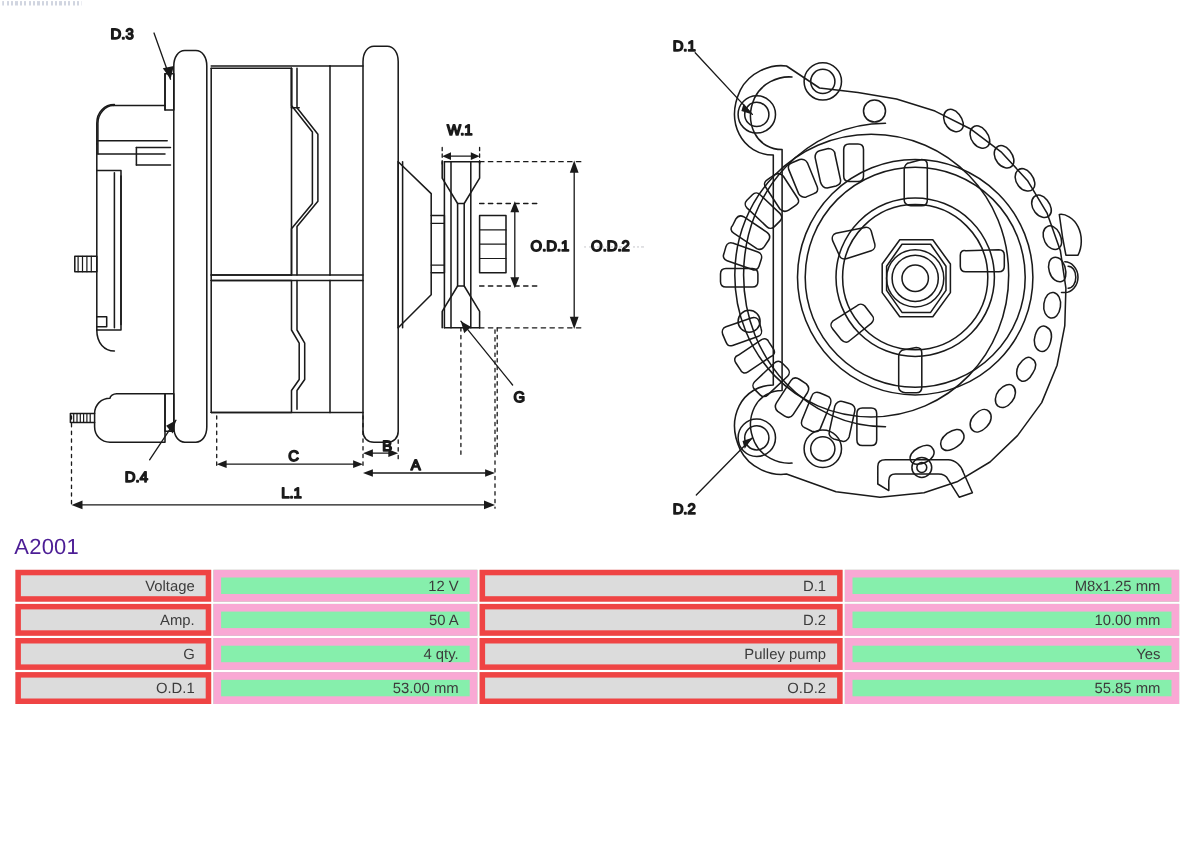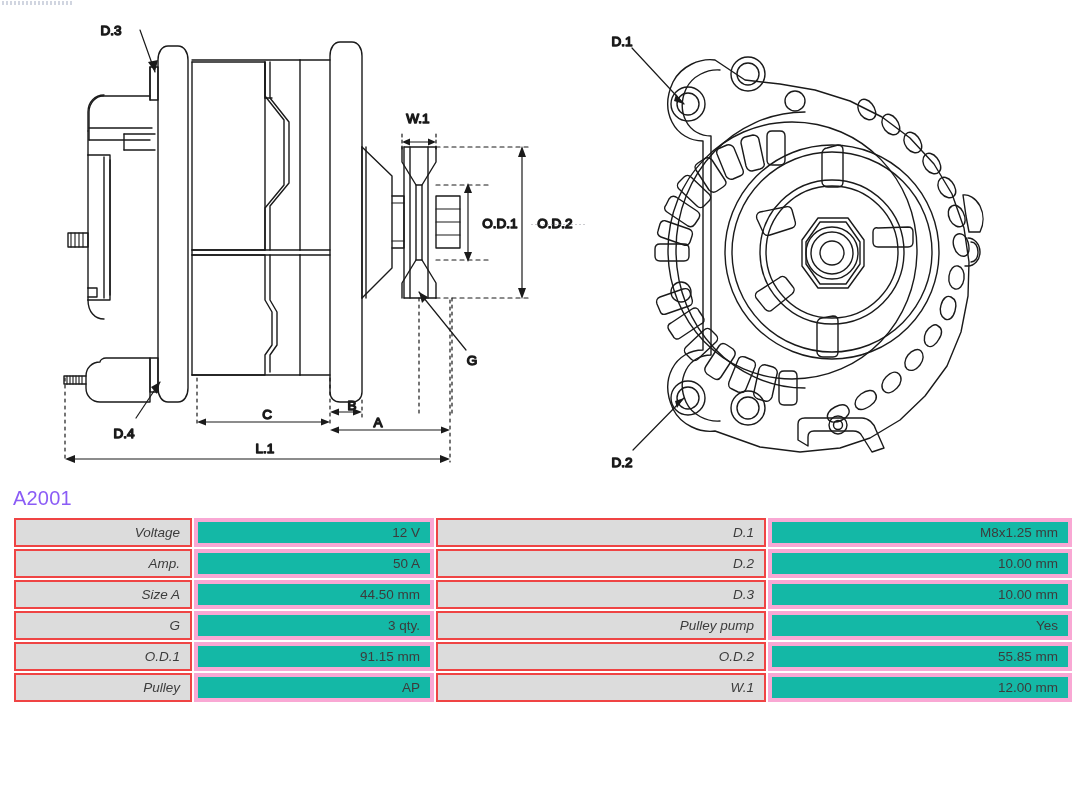--- a/index.html
+++ b/index.html
@@ -60,26 +60,25 @@
     padding: 0 10px;
     font-size: 13.5px;
     color: #3c3c3c;
     text-align: right;
     vertical-align: middle;
     white-space: nowrap;
     overflow: hidden;
   }
   td.k {
     background: #dcdcdc;
-    border: 2px solid #ef4444;
-    font-style: italic;
+    border: 5px solid #ef4444;
   }
   td.v {
-    background: #14b8a6;
-    border: 4px solid #f9a8d4;
+    background: #86efac;
+    border: 7px solid #f9a8d4;
   }
   col.c-k1 { width: 178px; }
   col.c-v1 { width: 240px; }
   col.c-k2 { width: 330px; }
   col.c-v2 { width: 304px; }
 
   
   #corner-artifact {
     position: absolute;
     left: 2px; top: 1px;
@@ -382,21 +381,21 @@
         </g>
         <text class="dim-label" x="622" y="46" text-anchor="middle">D.1</text>
         <text class="dim-label" x="622" y="467" text-anchor="middle">D.2</text>
 
       </g>
     </svg>
   </div>
 
   <div id="od2-artifact"></div>
 
-  <h1 id="part-title" style="color: #8b5cf6;">A2001</h1>
+  <h1 id="part-title" style="color: #4c1d95;">A2001</h1>
 
   <div id="spec-table-wrap">
     <table class="spec">
       <colgroup>
         <col class="c-k1">
           <col class="c-v1">
           <col class="c-k2">
           <col class="c-v2">
       </colgroup>
       <tbody id="spec-body">
@@ -406,40 +405,28 @@
             <td class="k">D.1</td>
             <td class="v">M8x1.25 mm</td>
           </tr>
           <tr>
             <td class="k">Amp.</td>
             <td class="v">50 A</td>
             <td class="k">D.2</td>
             <td class="v">10.00 mm</td>
           </tr>
           <tr>
-            <td class="k">Size A</td>
-            <td class="v">44.50 mm</td>
-            <td class="k">D.3</td>
-            <td class="v">10.00 mm</td>
-          </tr>
-          <tr>
             <td class="k">G</td>
-            <td class="v">3 qty.</td>
+            <td class="v">4 qty.</td>
             <td class="k">Pulley pump</td>
             <td class="v">Yes</td>
           </tr>
           <tr>
             <td class="k">O.D.1</td>
-            <td class="v">91.15 mm</td>
+            <td class="v">53.00 mm</td>
             <td class="k">O.D.2</td>
             <td class="v">55.85 mm</td>
-          </tr>
-          <tr>
-            <td class="k">Pulley</td>
-            <td class="v">AP</td>
-            <td class="k">W.1</td>
-            <td class="v">12.00 mm</td>
           </tr>
         </tbody>
     </table>
   </div>
 
 </div>
 
 </body></html>

